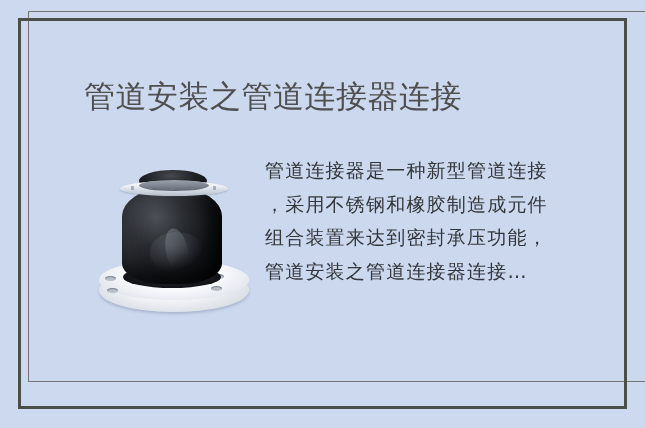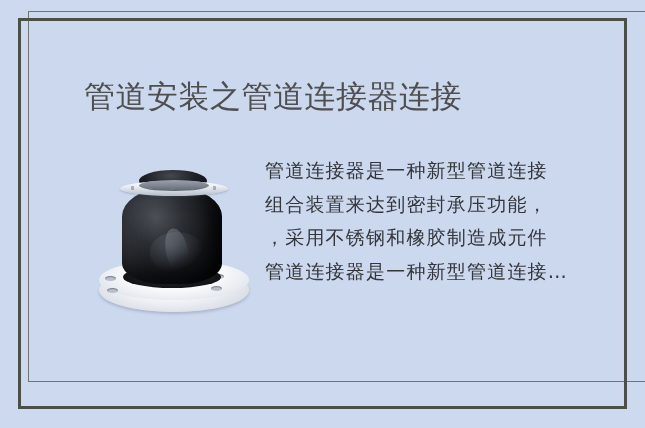--- a/index.html
+++ b/index.html
@@ -239,22 +239,22 @@
         <div class="flange-tick" style="left:62px;"></div>
         <div class="flange-tick" style="left:84px;"></div>
         <div class="flange-tick" style="left:104px;"></div>
         <div class="flange-tick" style="left:126px;"></div>
 
       </div>
     </div>
 
     <div id="body-text">
       <span class="line">管道连接器是一种新型管道连接</span>
+      <span class="line">，采用不锈钢和橡胶制造成元件</span>
       <span class="line">组合装置来达到密封承压功能，</span>
-      <span class="line">，采用不锈钢和橡胶制造成元件</span>
-      <span class="line">管道连接器是一种新型管道连接…</span>
+      <span class="line">管道安装之管道连接器连接…</span>
     </div>
 
   </div>
 
   <div id="frame-outer"></div>
 
 </div>
 
 </body></html>

